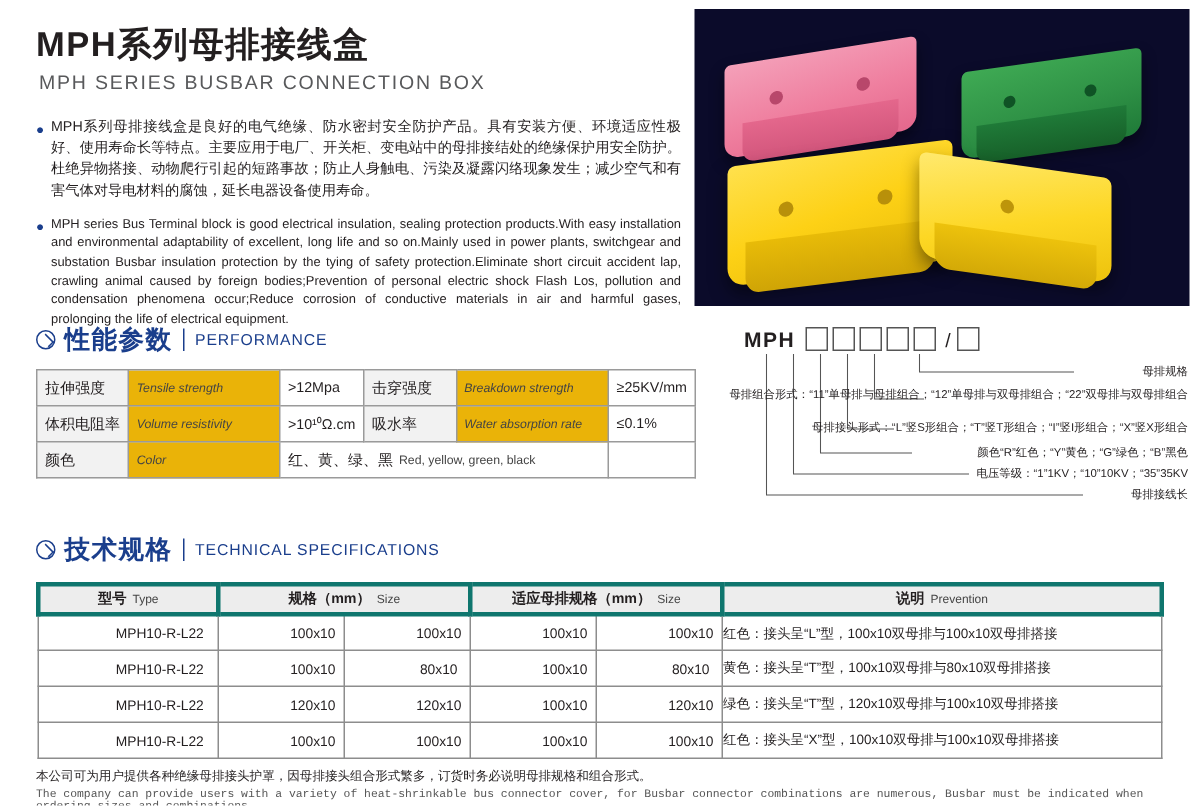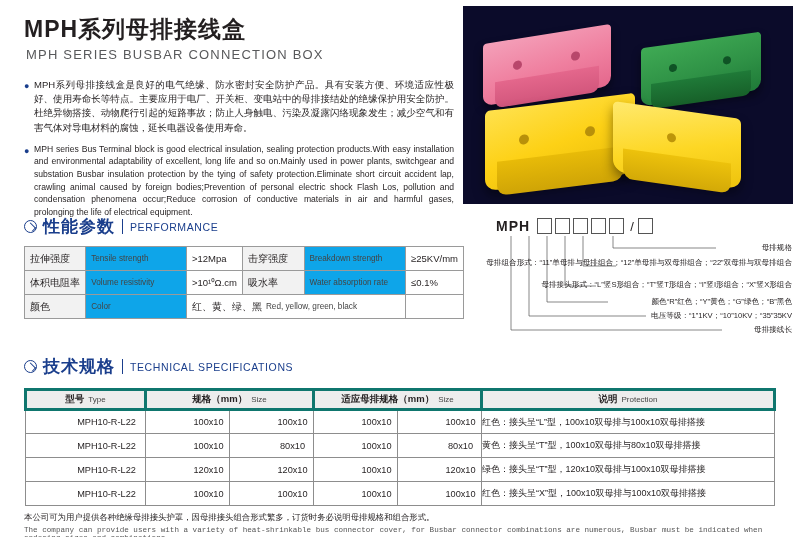--- a/index.html
+++ b/index.html
@@ -118,21 +118,21 @@
   .sec-head .bar { width:1px; height:15px; background:#1a3e8c; margin:0 7px; }
   .sec-head .en { font-size:10.5px; color:#1a3e8c; letter-spacing:.6px; }
 
   #perf-head { left:24px; top:215px; }
   #spec-head { left:24px; top:355px; }
 
   
   .perf { position:absolute; left:24px; top:246px; width:440px; border-collapse:collapse; }
   .perf td { border:1px solid #9a9a9a; height:24px; font-size:9.5px; padding:0 5px; }
   .perf td.lbl-zh { width:62px; background:#f2f2f2; font-size:10px; }
-  .perf td.lbl-en { width:102px; background:#0ea5e9; font-size:8.2px; color:#444; }
+  .perf td.lbl-en { width:102px; background:#eab308; font-size:8.2px; color:#444;font-style:italic; }
   .perf td.val { width:56px; }
   .cellpair { display:flex; align-items:center; }
   .cellpair .zh { font-size:10px; margin-right:4px; white-space:nowrap; }
   .cellpair .en { font-size:8.2px; color:#444; white-space:nowrap; }
 
   
   .model { position:absolute; left:476px; top:218px; width:316px; height:130px; }
   .mph-code { position:absolute; left:20px; top:0px; display:flex; align-items:center; font-size:14px; letter-spacing:1px; }
   .mph-code .txt { font-weight:bold; margin-right:7px; }
   .mph-code .box {
@@ -291,21 +291,21 @@
       <th>
         <span>型号</span><span class="en">Type</span>
       </th>
       <th colspan="2">
         <span>规格（mm）</span><span class="en">Size</span>
       </th>
       <th colspan="2">
         <span>适应母排规格（mm）</span><span class="en">Size</span>
       </th>
       <th>
-        <span>说明</span><span class="en">Protection</span>
+        <span>说明</span><span class="en">Prevention</span>
       </th>
     </tr>
     <tr>
       <td>MPH10-R-L22</td>
       <td>100x10</td>
       <td>100x10</td>
       <td>100x10</td>
       <td>100x10</td>
       <td class="desc">红色：接头呈“L”型，100x10双母排与100x10双母排搭接</td>
     </tr>

